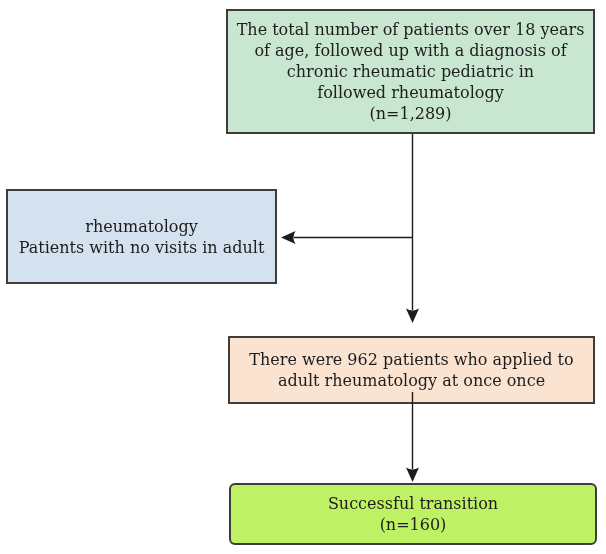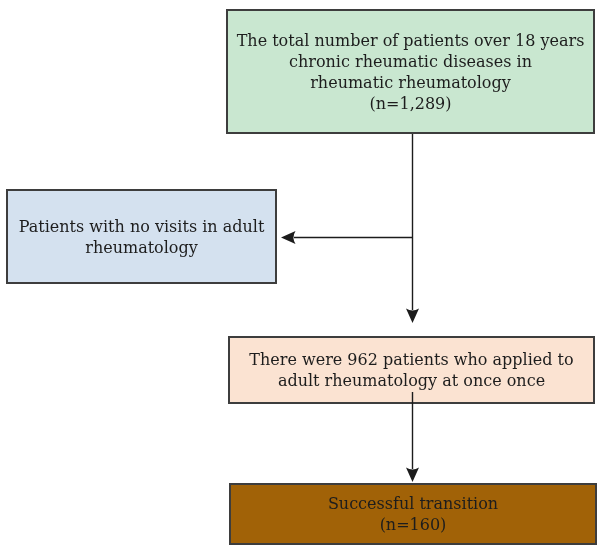--- a/index.html
+++ b/index.html
@@ -50,36 +50,37 @@
     stroke: none;
   }
 </style>
 </head>
 <body>
 
 <div id="canvas">
 
   <div class="flow-box" id="box-total" style="background-color: rgb(201, 231, 208);">
     <div class="line">The total number of patients over 18 years</div>
-    <div class="line">chronic rheumatic diseases in</div>
-    <div class="line">rheumatic rheumatology</div>
+    <div class="line">of age, followed up with a diagnosis of</div>
+    <div class="line">chronic rheumatic pediatric in</div>
+    <div class="line">followed rheumatology</div>
     <div class="line">(n=1,289)</div>
   </div>
 
   <div class="flow-box" id="box-no-visits" style="background-color: rgb(212, 225, 239);">
+    <div class="line">rheumatology</div>
     <div class="line">Patients with no visits in adult</div>
-    <div class="line">rheumatology</div>
   </div>
 
   <div class="flow-box" id="box-applied" style="background-color: rgb(251, 227, 210);">
     <div class="line">There were 962 patients who applied to</div>
     <div class="line">adult rheumatology at once once</div>
   </div>
 
-  <div class="flow-box" id="box-transition" style="background-color: #a16207;">
+  <div class="flow-box" id="box-transition" style="background-color: #bef264; border-radius: 6px;">
     <div class="line">Successful transition</div>
     <div class="line">(n=160)</div>
   </div>
 
   <svg id="connectors" width="606" height="554" viewBox="0 0 606 554">
 
     <line x1="412.5" y1="134" x2="412.5" y2="310"></line>
     <path d="M412.5,323 L406,308.5 Q412.5,312.5 419,308.5 Z"></path>
 
     <line x1="412.5" y1="237.5" x2="294" y2="237.5"></line>

